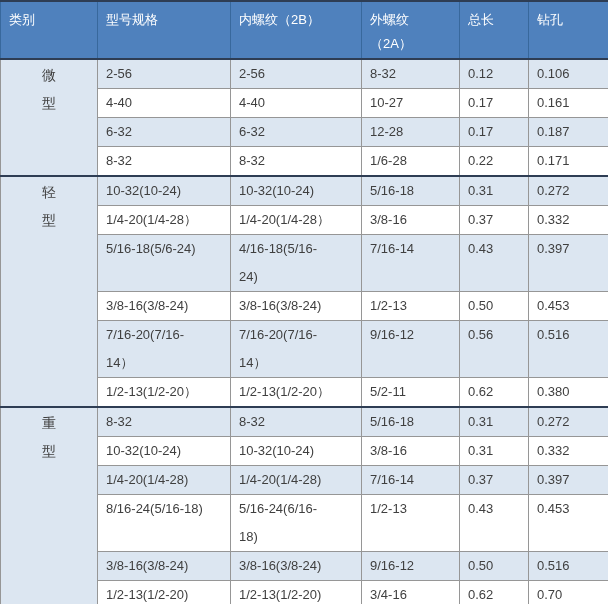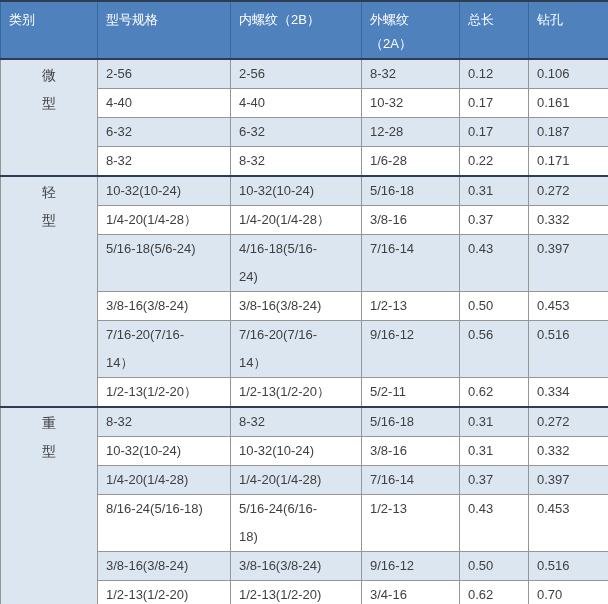--- a/index.html
+++ b/index.html
@@ -88,21 +88,21 @@
 型</td>
         <td>2-56</td>
         <td>2-56</td>
         <td>8-32</td>
         <td>0.12</td>
         <td>0.106</td>
       </tr>
       <tr class="plain">
         <td>4-40</td>
         <td>4-40</td>
-        <td>10-32</td>
+        <td>10-27</td>
         <td>0.17</td>
         <td>0.161</td>
       </tr>
       <tr class="band">
         <td>6-32</td>
         <td>6-32</td>
         <td>12-28</td>
         <td>0.17</td>
         <td>0.187</td>
       </tr>
@@ -151,21 +151,21 @@
 14）</td>
         <td>9/16-12</td>
         <td>0.56</td>
         <td>0.516</td>
       </tr>
       <tr class="plain">
         <td>1/2-13(1/2-20）</td>
         <td>1/2-13(1/2-20）</td>
         <td>5/2-11</td>
         <td>0.62</td>
-        <td>0.334</td>
+        <td>0.380</td>
       </tr>
       <tr class="band group-start">
         <td class="cat" rowspan="6">重
 型</td>
         <td>8-32</td>
         <td>8-32</td>
         <td>5/16-18</td>
         <td>0.31</td>
         <td>0.272</td>
       </tr>

